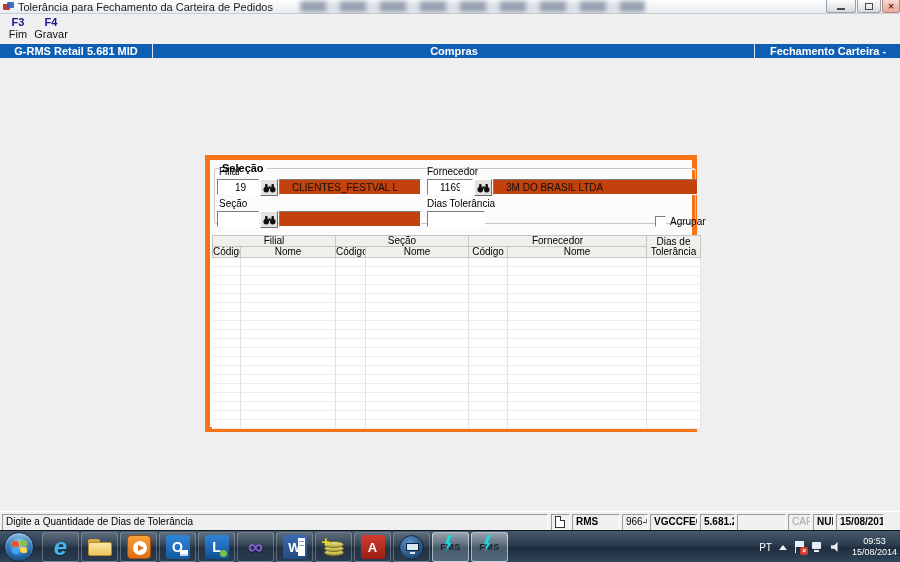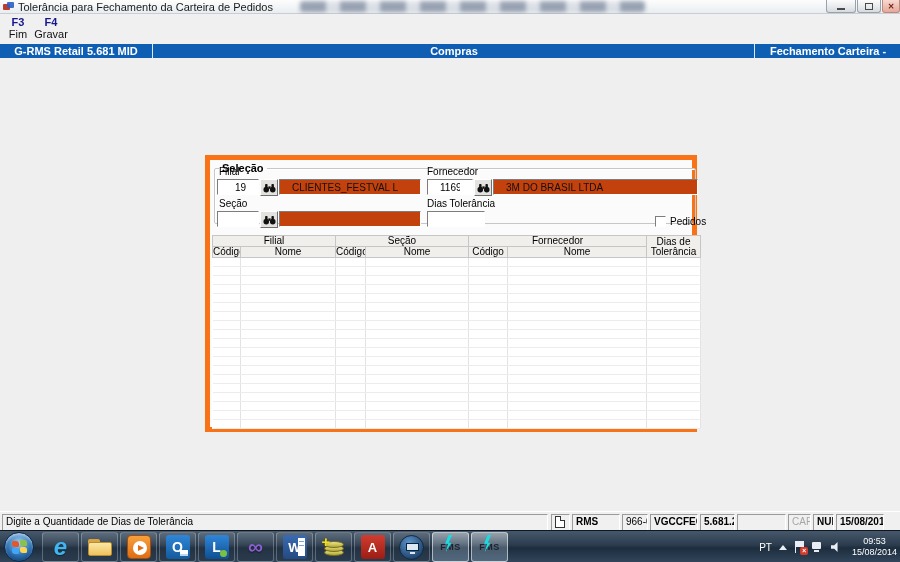--- a/index.html
+++ b/index.html
@@ -252,21 +252,21 @@
             </g>
           </svg>
       </button>
       <input class="tb ro" readonly="" style="left: 69px; top: 51px; width: 142px;">
 
       <span class="flabel2" style="left:217px; top:38px;">Dias Tolerância</span>
       <input class="tb" style="left: 217px; top: 51px; width: 58px;">
 
       <div class="chkrow" style="left:445px; top:56px;">
         <span class="chkbox"></span>
-        <span class="chklabel">Pedidos</span>
+        <span class="chklabel">Agrupar</span>
       </div>
 
       <table class="grid">
         <colgroup>
           <col style="width:28px">
             <col style="width:95px">
             <col style="width:30px">
           <col style="width:103px">
             <col style="width:39px">
             <col style="width:139px">

